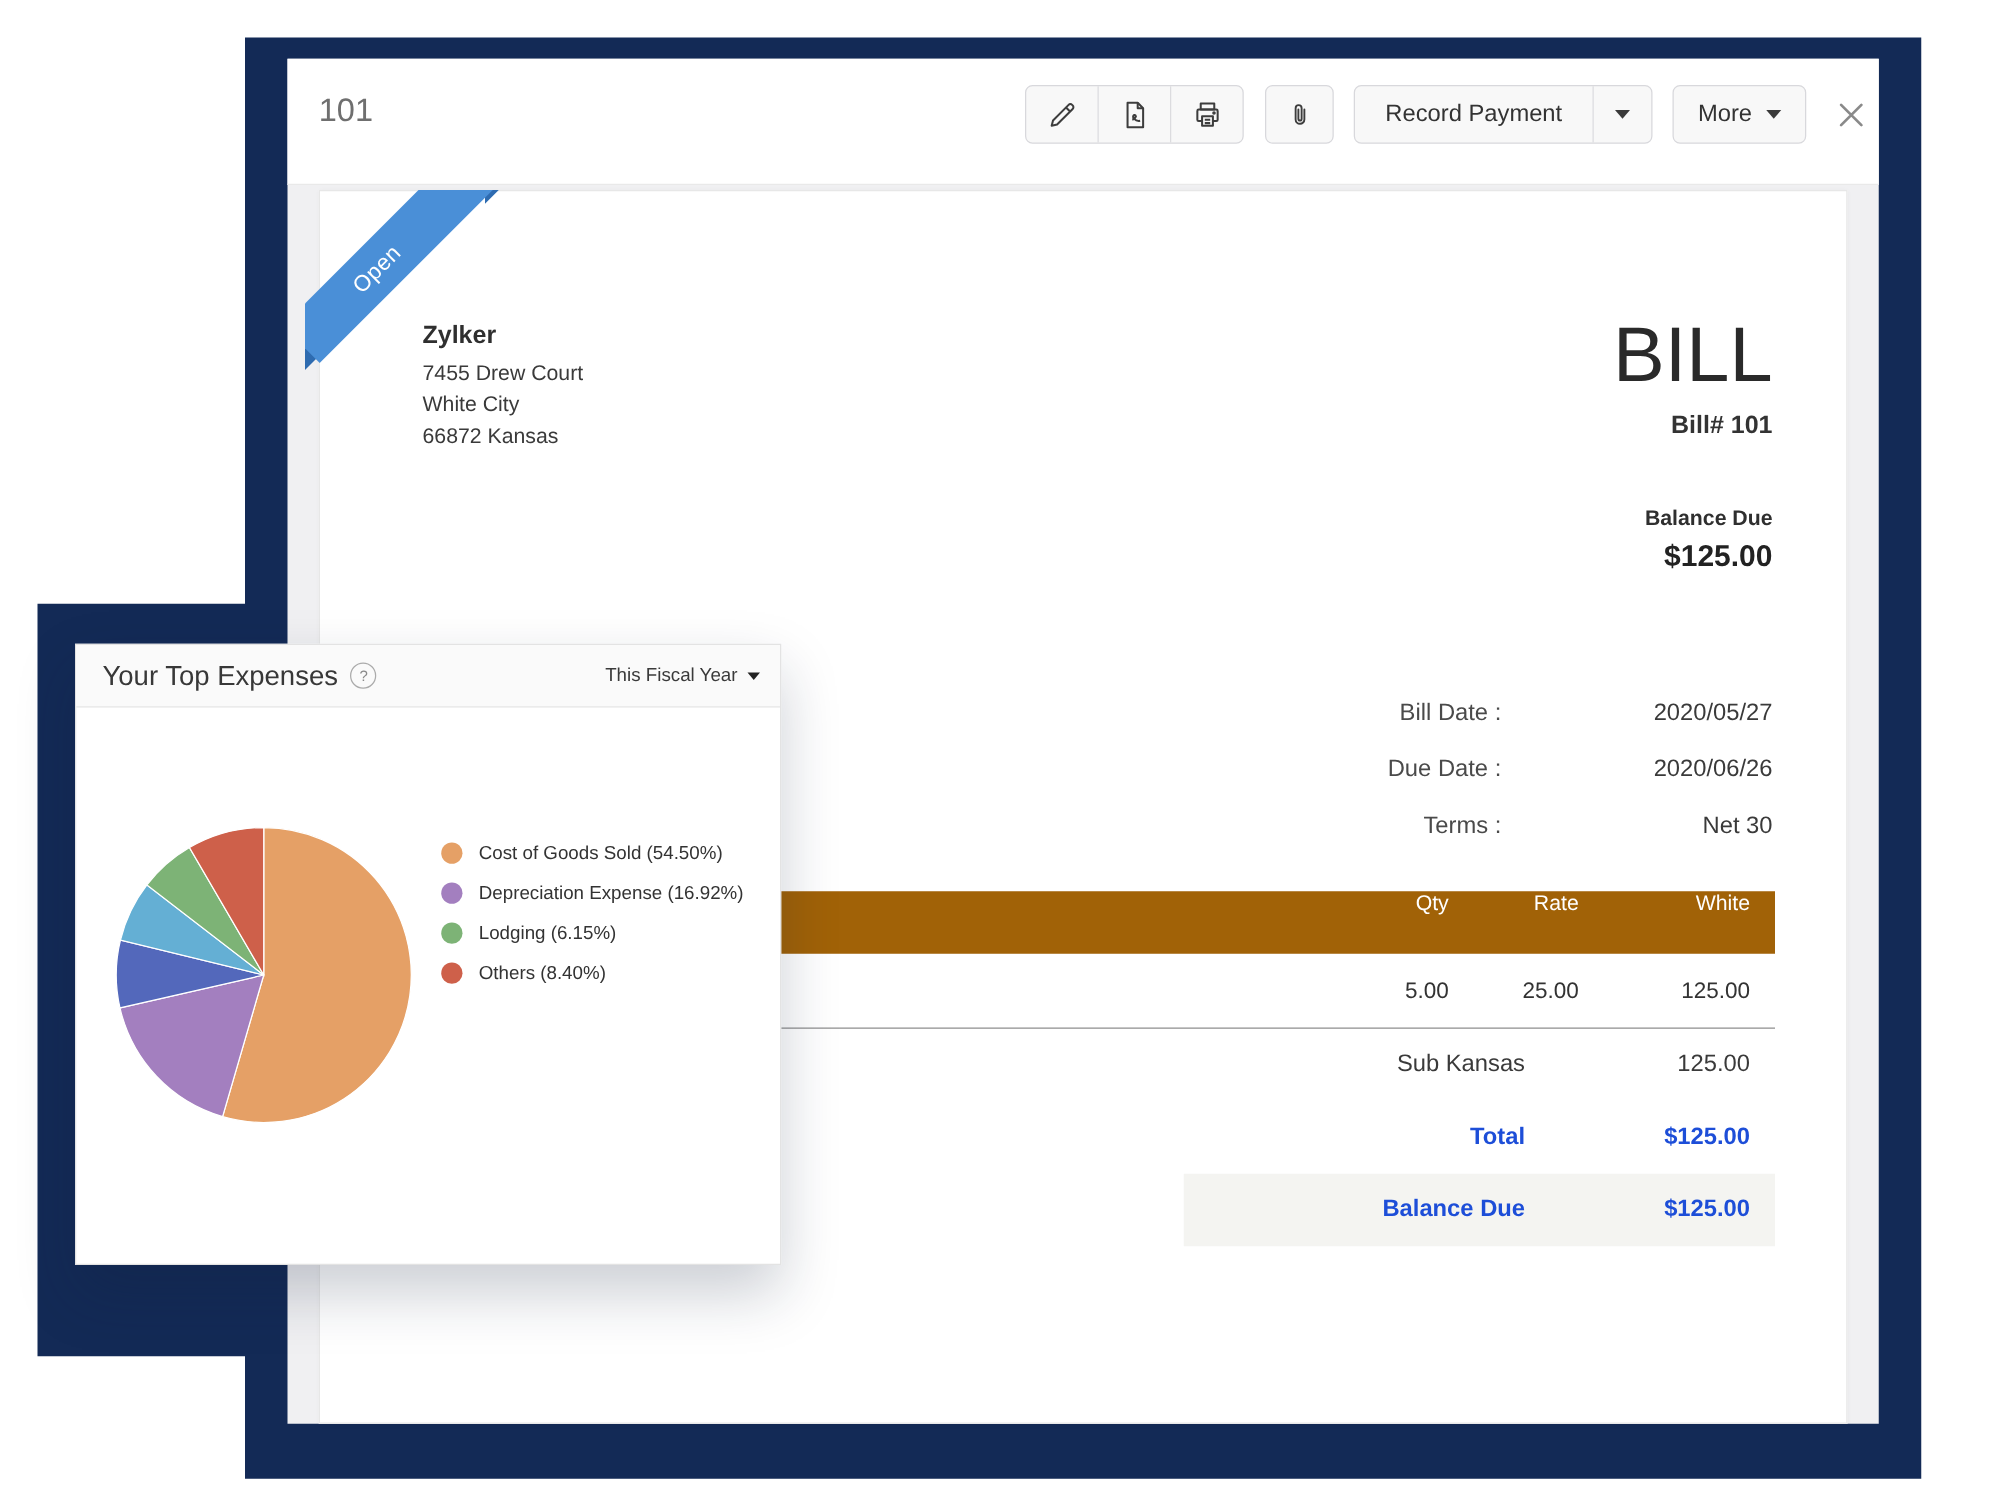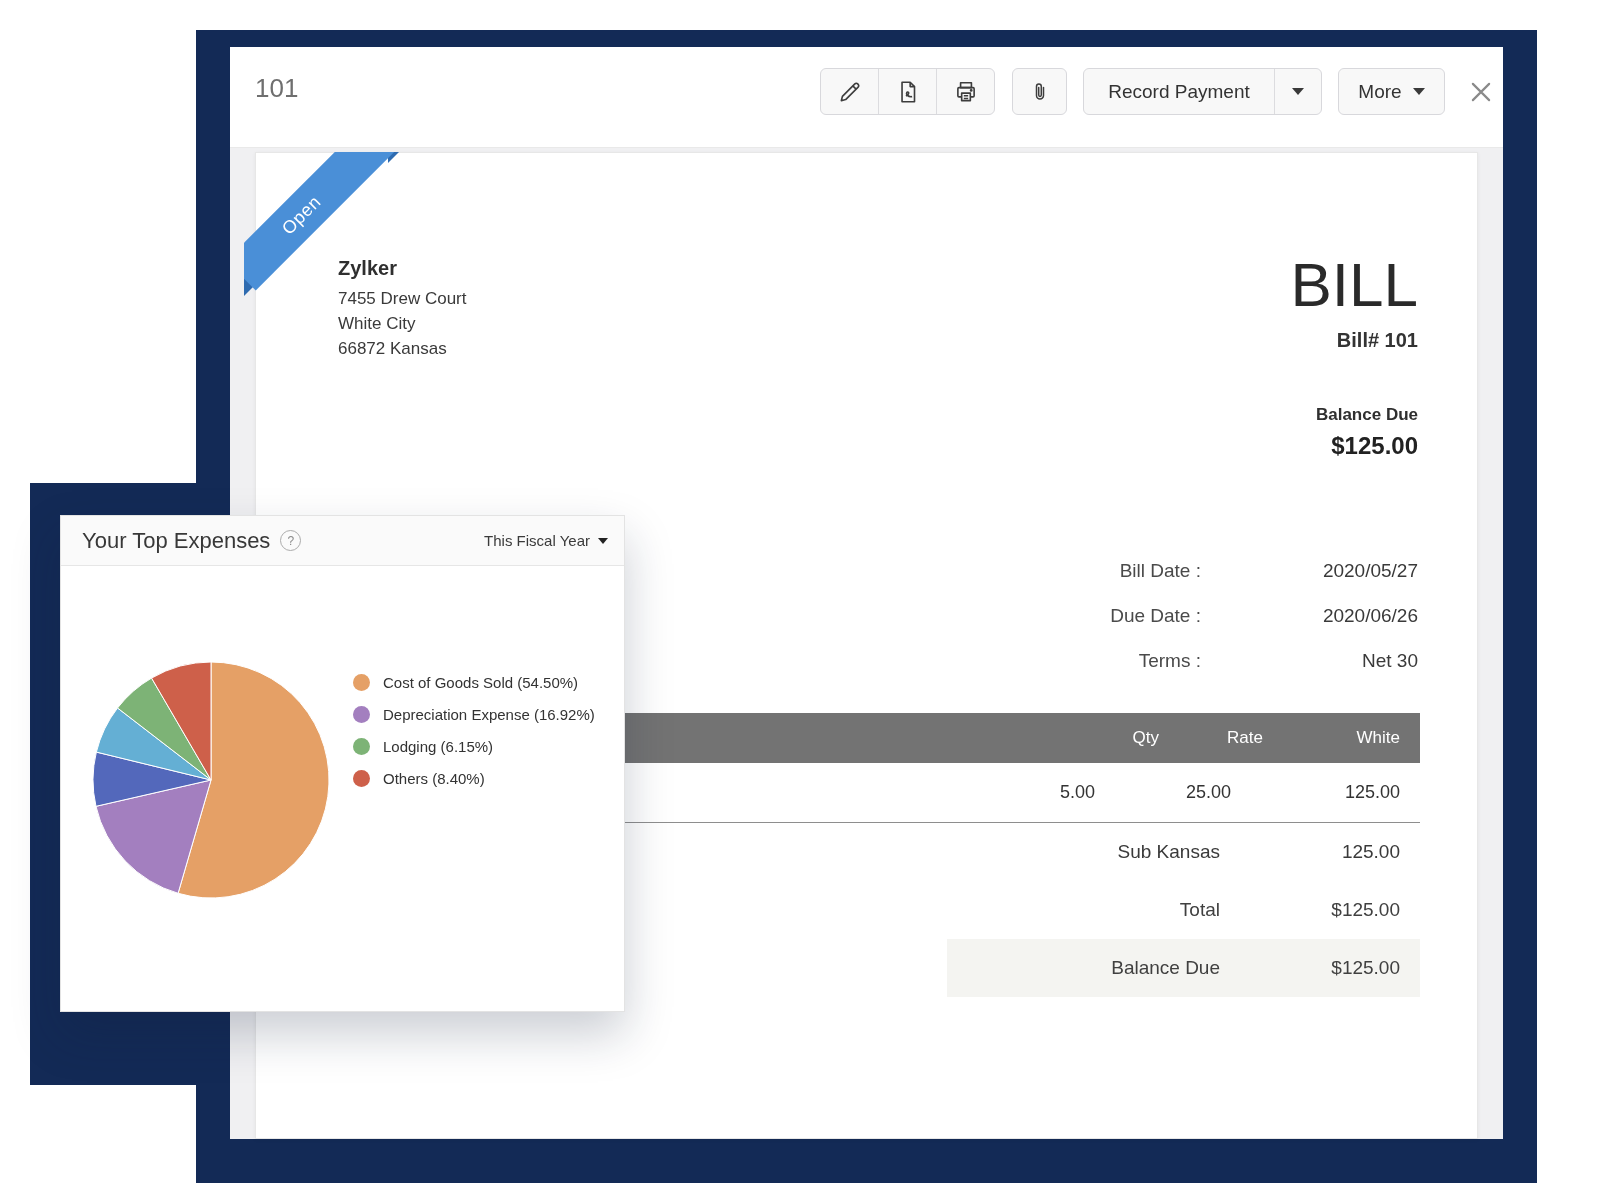--- a/index.html
+++ b/index.html
@@ -51,33 +51,33 @@
   .bd-label .val{font-size:24px;font-weight:bold;color:#222;margin-top:7px;}
 
   
   .meta{position:absolute;right:59px;top:395px;width:520px;}
   .meta-row{display:flex;height:45px;align-items:center;gap:12px;}
   .meta-label{flex:1;text-align:right;font-size:19px;color:#4A4A4A;}
   .meta-value{width:205px;text-align:right;font-size:19px;color:#3A3A3A;}
 
   
   .items{position:absolute;left:60px;top:560px;width:1104px;}
-  .t-head{display:flex;align-items:center;height:50px;background:#737373;color:#fff;font-size:17px;padding-right:20px;box-sizing:border-box;}
-  .t-row{display:flex;align-items:center;height:60px;font-size:18px;color:#333;border-bottom:1px solid #8E8E8E;padding-right:20px;box-sizing:border-box;gap:32px;}
+  .t-head{display:flex;align-items:flex-start;height:50px;background:#a16207;color:#fff;font-size:17px;padding-right:20px;box-sizing:border-box;}
+  .t-row{display:flex;align-items:center;height:60px;font-size:18px;color:#333;border-bottom:1px solid #8E8E8E;padding-right:20px;box-sizing:border-box;}
   .c-item{flex:1;}
   .c-qty{width:104px;text-align:right;}
   .c-rate{width:104px;text-align:right;}
   .c-amount{width:137px;text-align:right;}
 
   
   .totals{position:absolute;left:60px;top:670px;width:1104px;}
   .tot-row{display:flex;align-items:center;height:58px;}
   .tot-label{flex:1;text-align:right;font-size:19px;color:#3A3A3A;padding-right:63px;}
   .tot-value{width:117px;text-align:right;font-size:19px;color:#3A3A3A;padding-right:20px;}
-  .tot-bold .tot-label,.tot-bold .tot-value{font-weight:normal;color:#404040;}
+  .tot-bold .tot-label,.tot-bold .tot-value{font-weight:bold;color:#1d4ed8;}
   .balance-box{margin-left:631px;width:473px;height:58px;background:#F4F4F1;display:flex;align-items:center;}
   .balance-box .tot-label{flex:1;}
 
   
   .card{position:absolute;left:60px;top:515px;width:565px;height:497px;background:#fff;border:1px solid #E3E3E3;box-sizing:border-box;box-shadow:0 22px 45px rgba(20,30,60,.22);z-index:5;}
   .card-header{position:absolute;left:0;top:0;width:100%;height:50px;background:#FAFAFA;border-bottom:1px solid #E6E6E6;box-sizing:border-box;display:flex;align-items:center;}
   .card-title{font-size:22px;color:#383838;margin-left:21px;}
   .help-icon{width:19px;height:19px;border:1px solid #ABABAB;border-radius:50%;display:flex;align-items:center;justify-content:center;font-size:12px;color:#8A8A8A;margin-left:10px;cursor:pointer;}
   .period{margin-left:auto;margin-right:16px;display:flex;align-items:center;gap:8px;font-size:15px;color:#3A3A3A;cursor:pointer;}
   .period .caret{border-left-width:5px;border-right-width:5px;border-top-width:6px;border-top-color:#222;}

